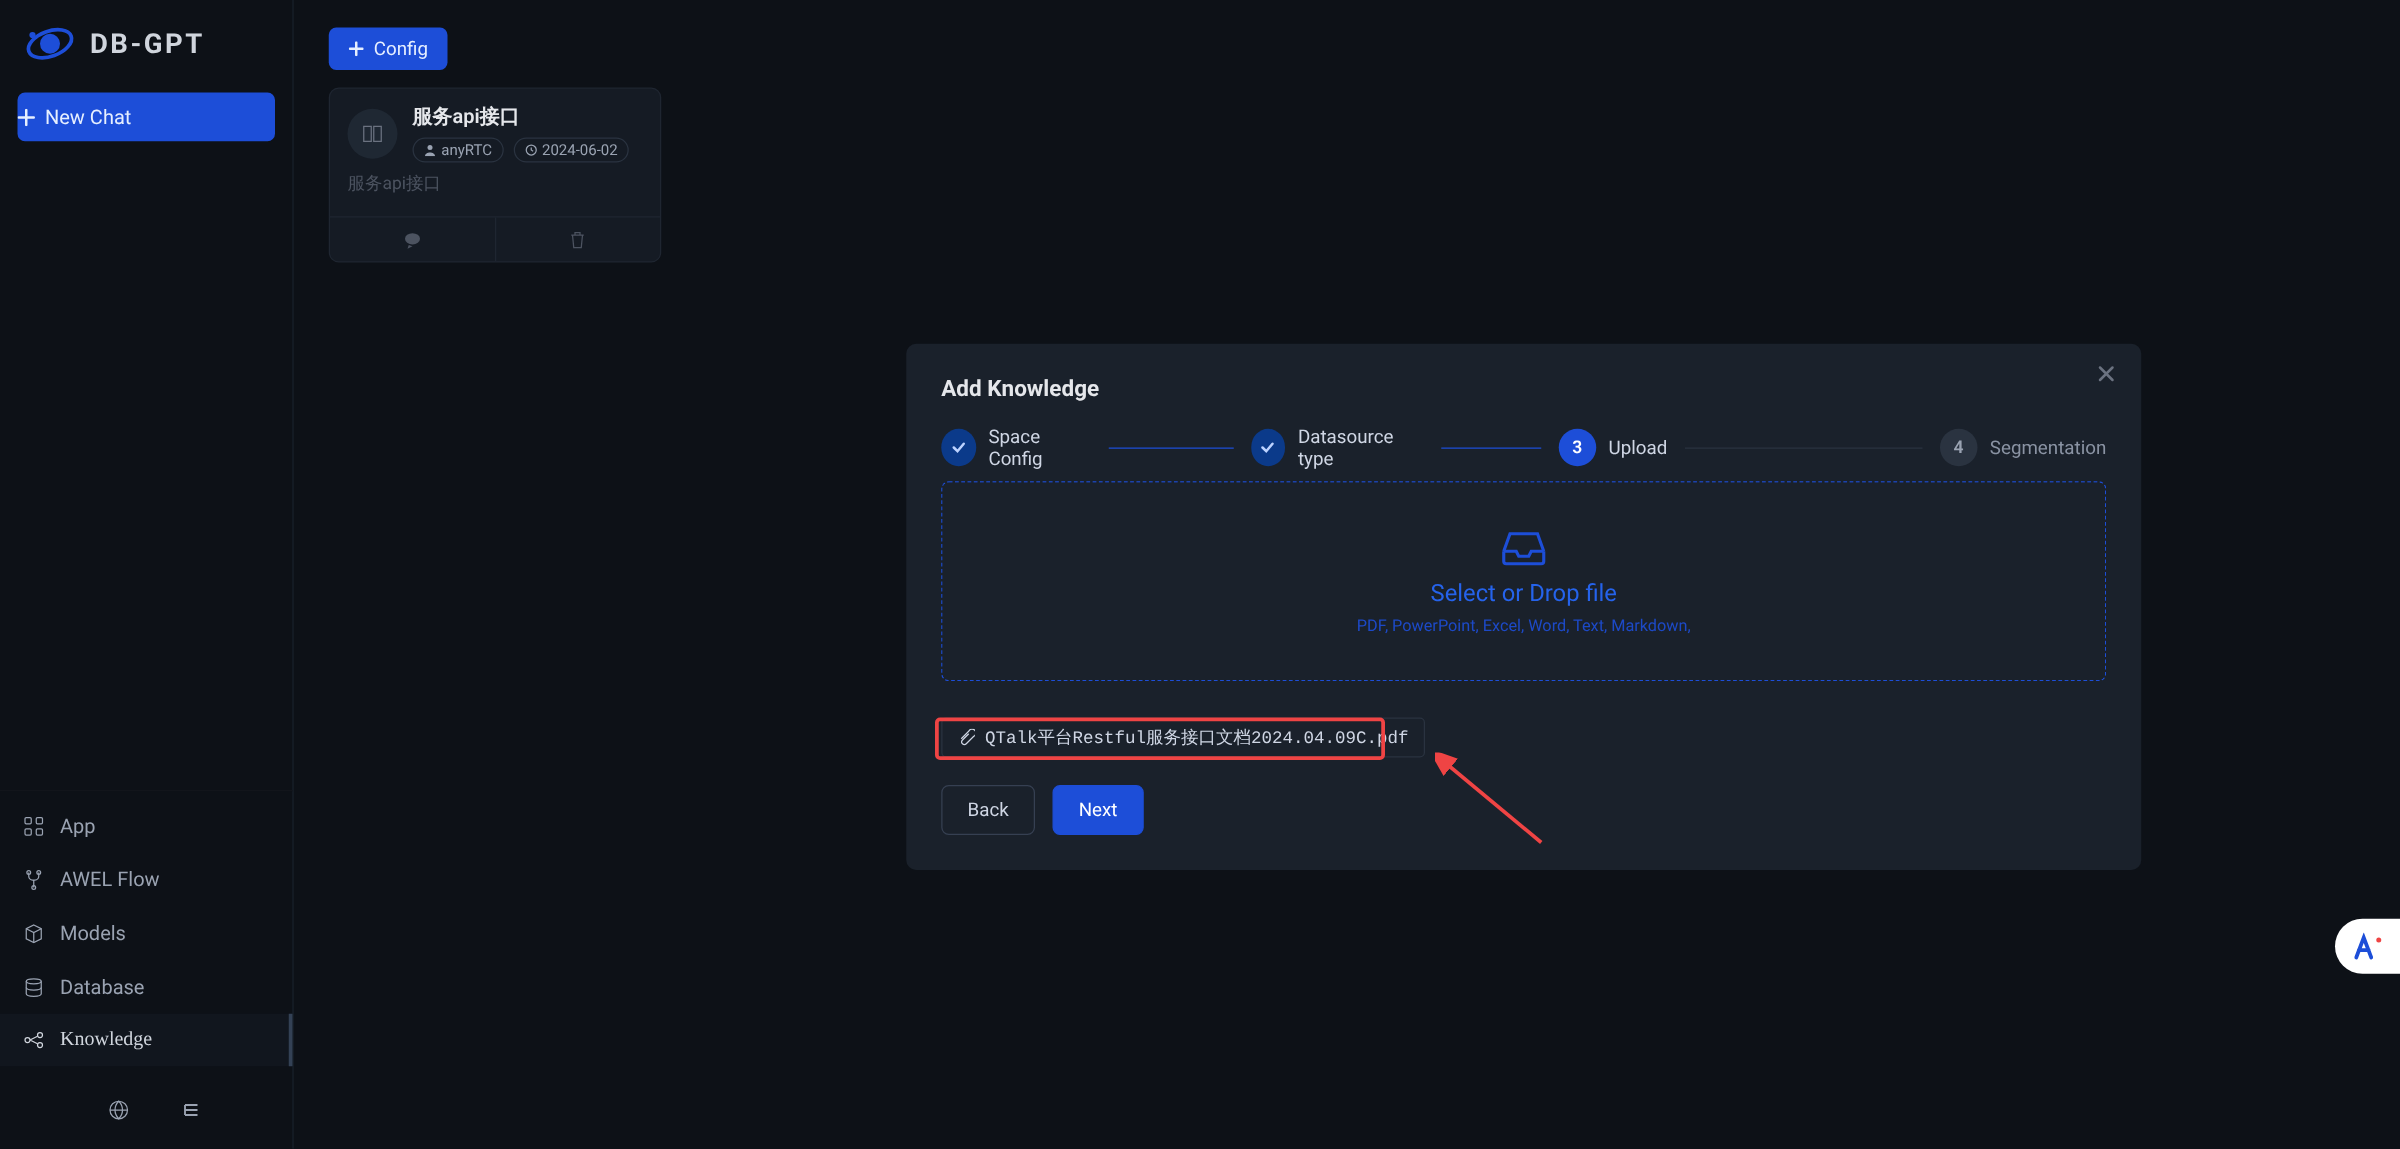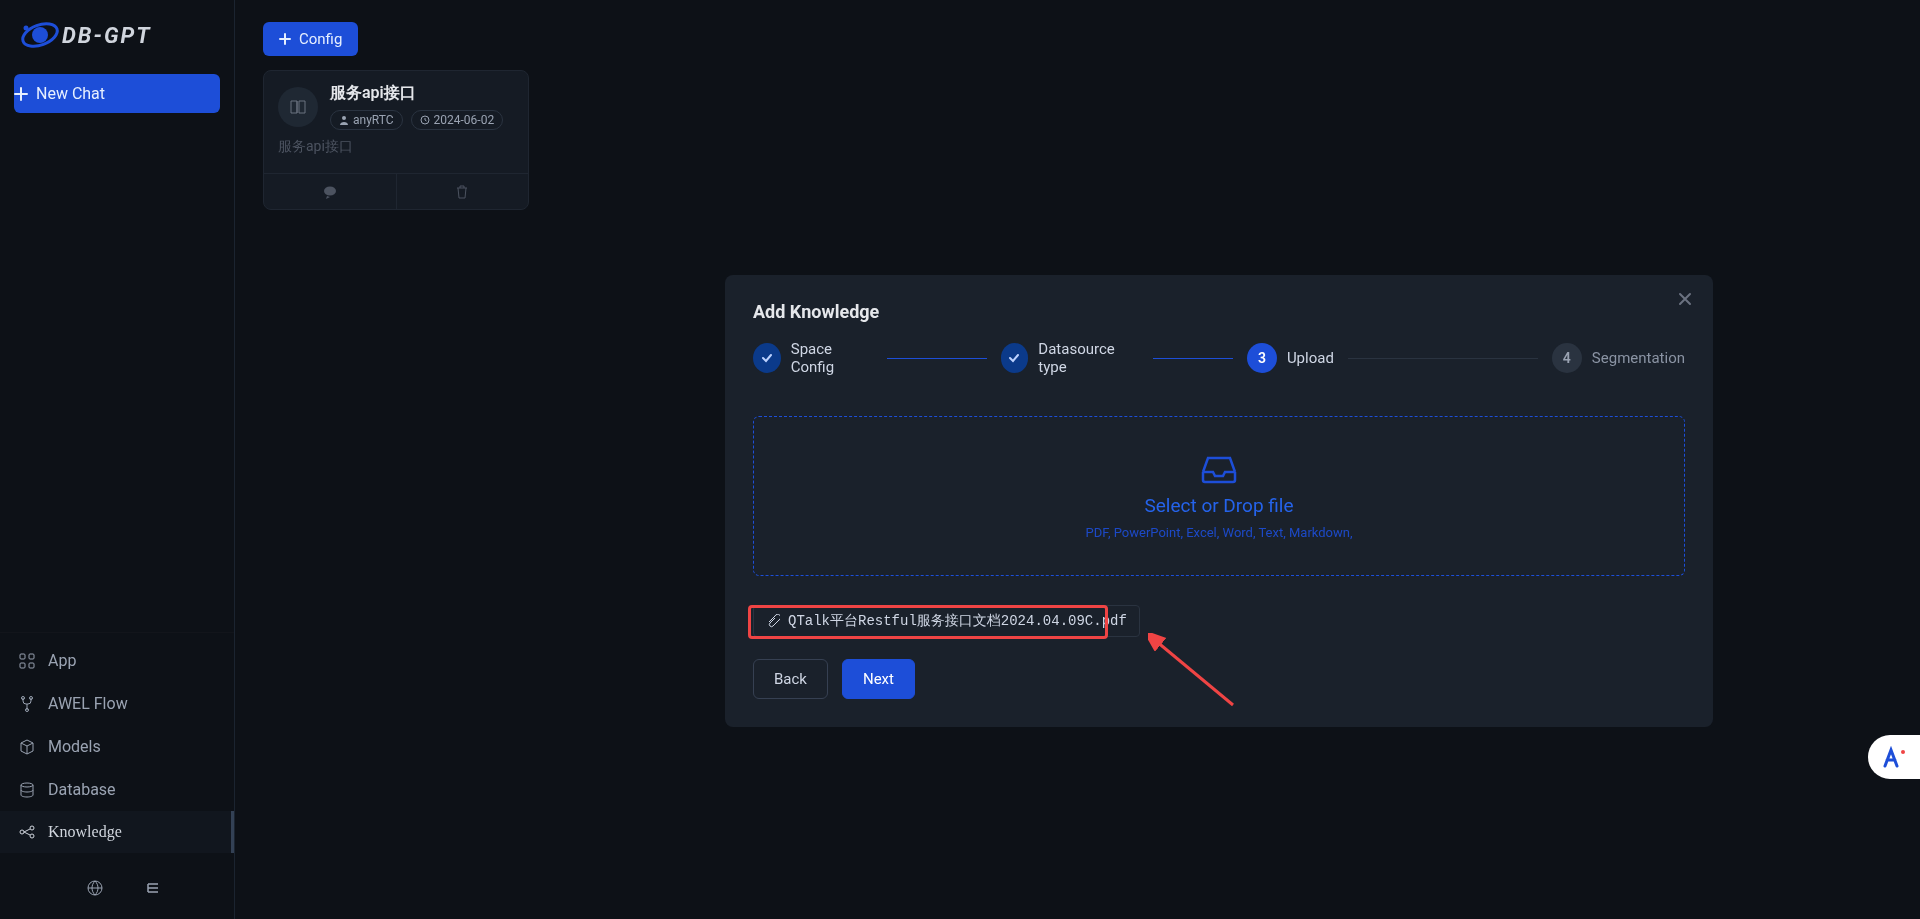--- a/index.html
+++ b/index.html
@@ -20,23 +20,22 @@
     width: 235px;
     height: 100%;
     background: #0d1117;
     display: flex;
     flex-direction: column;
     border-right: 1px solid #1b2430;
   }
   .logo-row {
     display: flex;
     align-items: center;
-    gap: 0;
+    gap: 10px;
     padding: 16px 18px 10px 18px;
-    font-style: italic;
   }
   .logo-mark {
     width: 44px; height: 38px;
     position: relative;
   }
   .logo-text {
     font-size: 22px;
     letter-spacing: 2px;
     font-weight: 700;
     color: #d0d5dd;
@@ -156,21 +155,21 @@
     background:#1a212b;
     border-radius:8px;
     padding:26px 28px 28px 28px;
   }
   .modal-close {
     position:absolute; right:20px; top:16px;
     color:#6b7280; font-size:18px; cursor:pointer;
   }
   .modal-title { font-size:18px; font-weight:700; color:#e5e7eb; margin-bottom:18px; }
 
-  .steps { display:flex; align-items:center; gap:0; margin-bottom:40px; }
+  .steps { display:flex; align-items:center; gap:0; margin-bottom:9px; }
   .step { display:flex; align-items:center; gap:10px; }
   .step-circle {
     width:30px; height:30px; border-radius:50%;
     display:flex; align-items:center; justify-content:center;
     font-size:14px; font-weight:600;
   }
   .step-done { background:#0b3a8a; color:#bcd2ff; }
   .step-active { background:#1d4ed8; color:#fff; }
   .step-wait { background:#2a3340; color:#9aa3b2; }
   .step-label { font-size:15px; color:#cfd6e4; }

